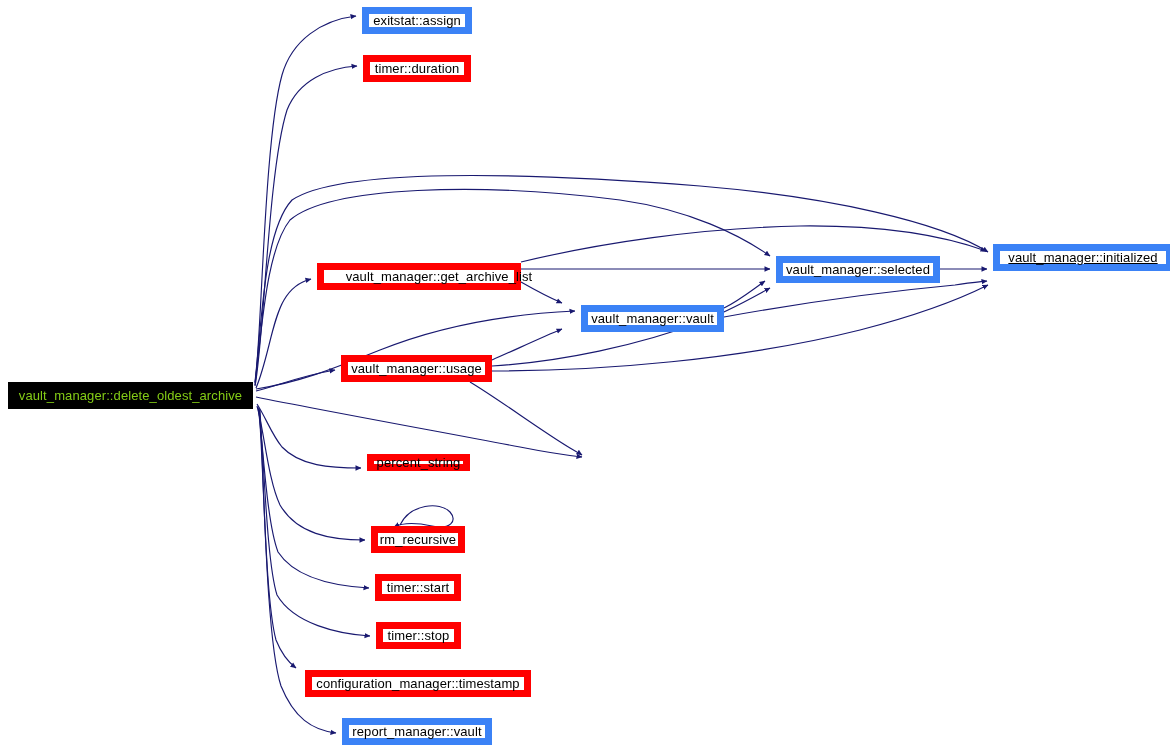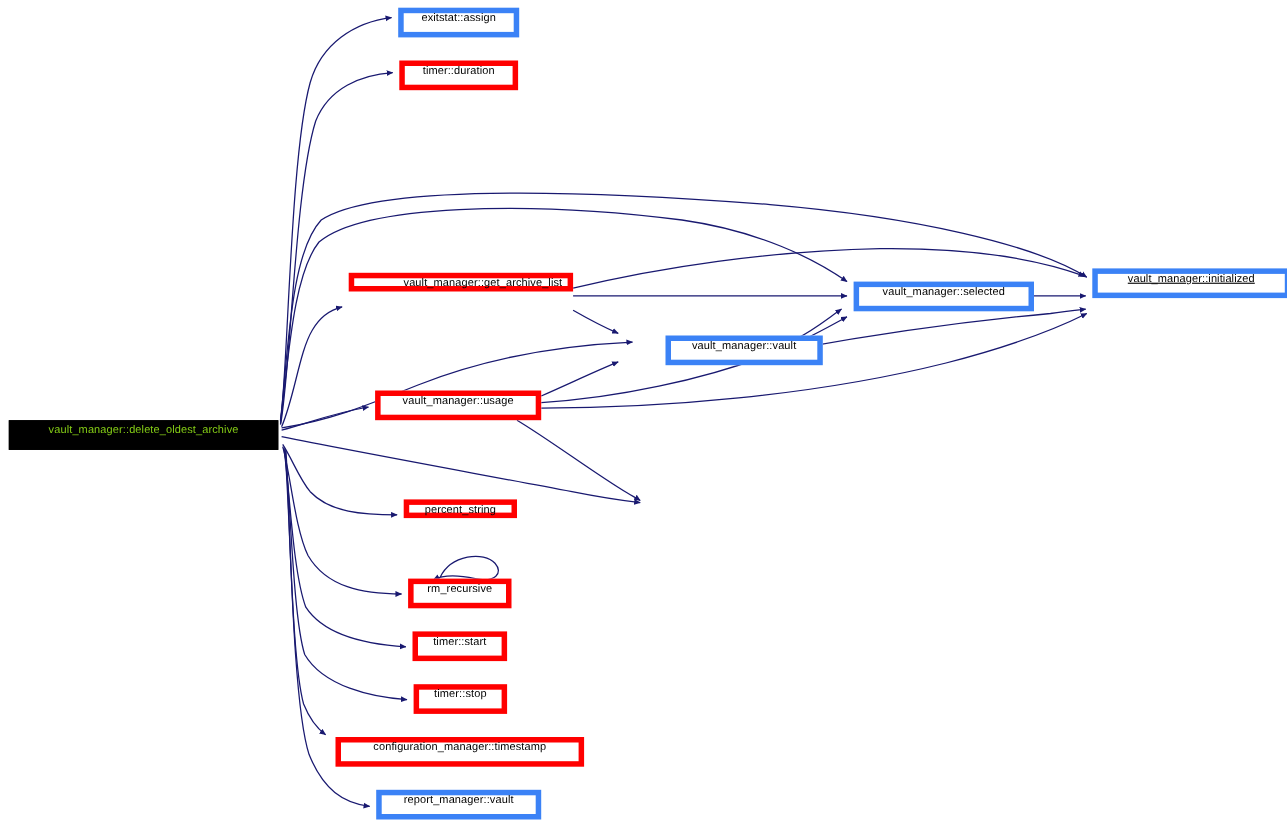--- a/index.html
+++ b/index.html
@@ -19,25 +19,25 @@
     position: absolute;
     left: 0;
     top: 0;
     width: 1170px;
     height: 750px;
   }
   .node {
     position: absolute;
     box-sizing: border-box;
     display: flex;
-    align-items: flex-start;
+    align-items: center;
     justify-content: center;
     background: #ffffff;
-    border: 5px solid #3b82f6;
-    font-size: 10px;
+    border: 7px solid #3b82f6;
+    font-size: 13px;
     line-height: 1;
     color: #000000;
     white-space: nowrap;
     letter-spacing: 0.1px;
   }
   .node.red {
     border-color: #ff0000;
   }
   .node.root {
     background: #000000;
@@ -115,25 +115,25 @@
   </div>
 
   <div class="node" style="left:362px; top:7px; width:110px; height:27px;">
     <span>exitstat::assign</span>
   </div>
 
   <div class="node red" style="left:363px; top:55px; width:108px; height:27px;">
     <span>timer::duration</span>
   </div>
 
-  <div class="node red" style="left:317px; top:248px; width:204px; height:17px;padding-left:40px;">
+  <div class="node red" style="left:317px; top:263px; width:204px; height:27px;padding-left:40px;">
     <span>vault_manager::get_archive_list</span>
   </div>
 
-  <div class="node" style="left:581px; top:305px; width:143px; height:27px;margin-left:24px;">
+  <div class="node" style="left:581px; top:305px; width:143px; height:27px;">
     <span>vault_manager::vault</span>
   </div>
 
   <div class="node red" style="left:341px; top:355px; width:151px; height:27px;">
     <span>vault_manager::usage</span>
   </div>
 
   <div class="node" style="left:776px; top:256px; width:164px; height:27px;">
     <span>vault_manager::selected</span>
   </div>

